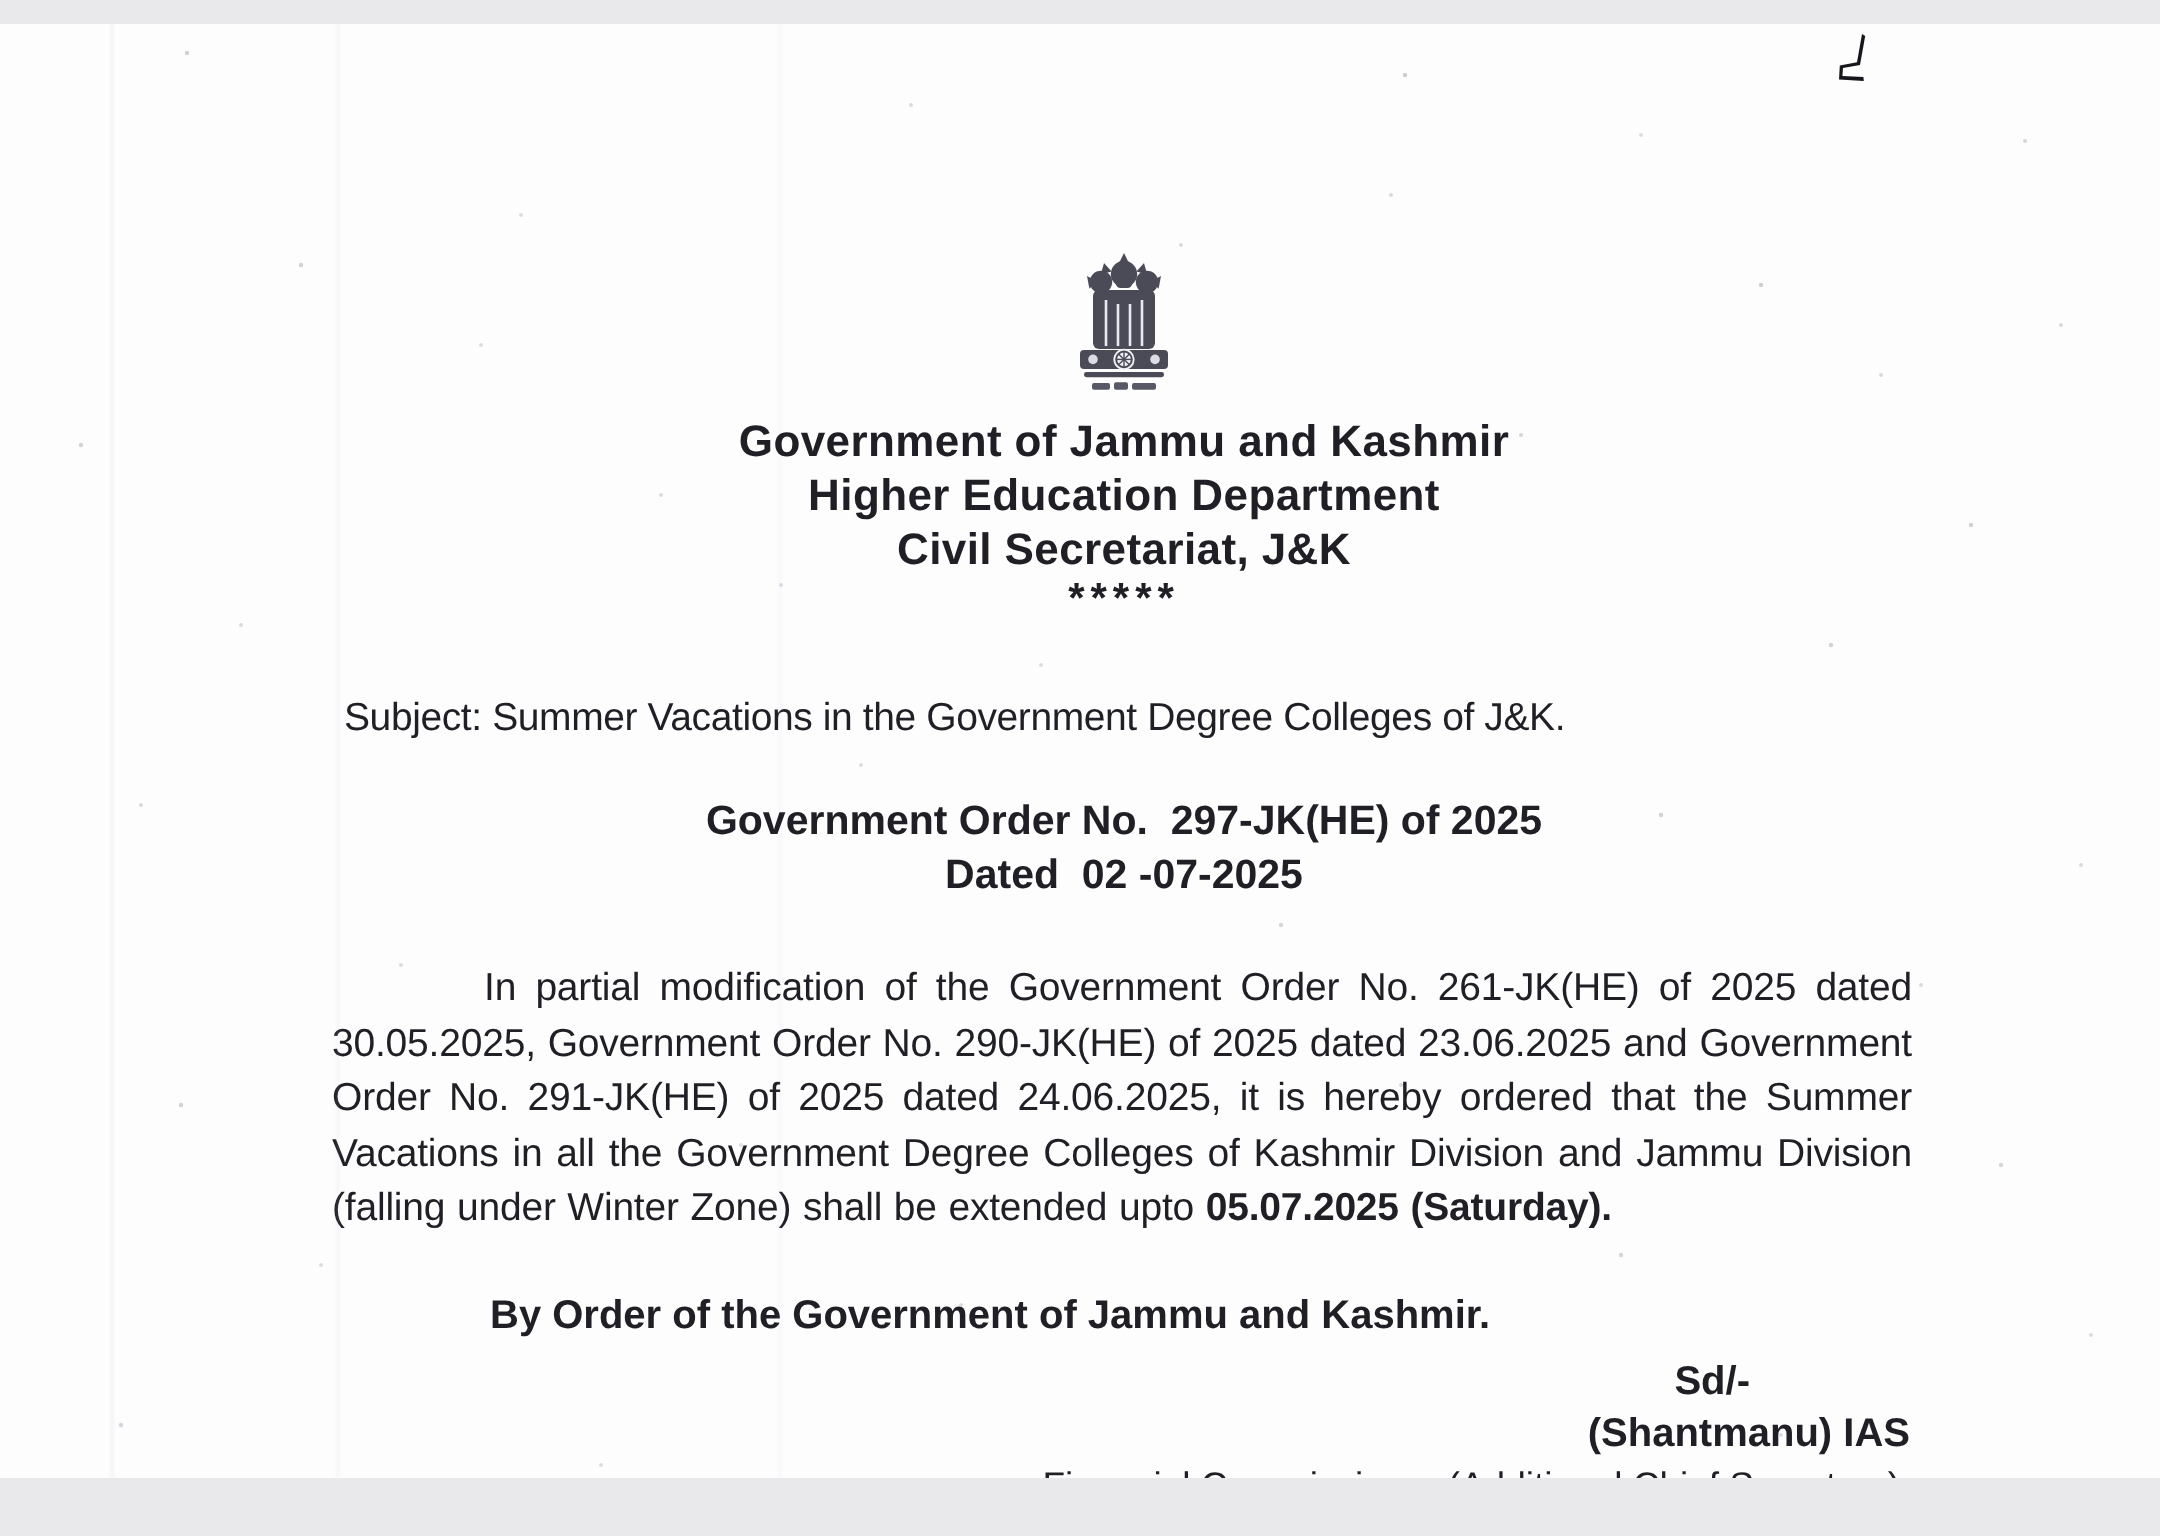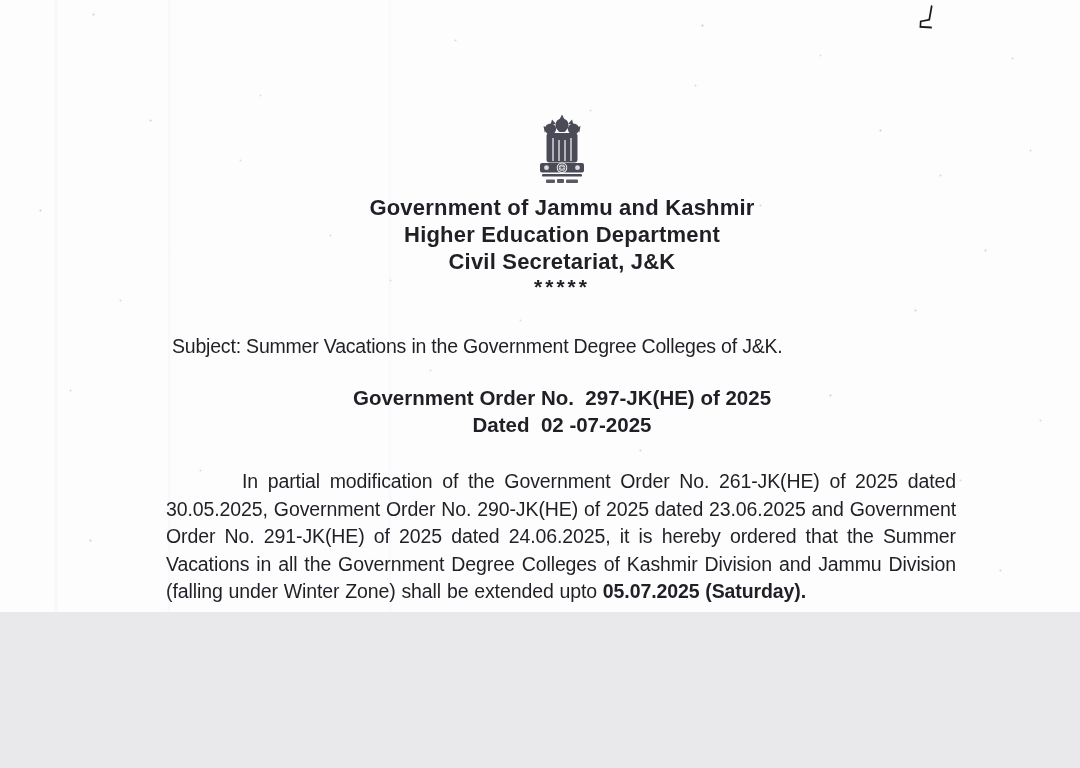--- a/index.html
+++ b/index.html
@@ -1,19 +1,19 @@
 <!DOCTYPE html>
 <html><head>
 <meta charset="utf-8">
 <style>
   html,body{margin:0;padding:0;background:#e9e9ec;}
   .paper{
     position:relative;
-    width:1080px;height:612px;
-    margin:0 auto;
+    width:1080px;height:727px;
+    margin:12px auto;
     background:#fdfdfe;
     font-family:"Liberation Sans","DejaVu Sans",sans-serif;
     color:#1f1f25;
     overflow:hidden;
   }
   
   .paper::before{
     content:"";position:absolute;inset:0;pointer-events:none;
     background:
       linear-gradient(90deg,transparent 54px,rgba(190,196,210,.14) 56px,transparent 58px),

